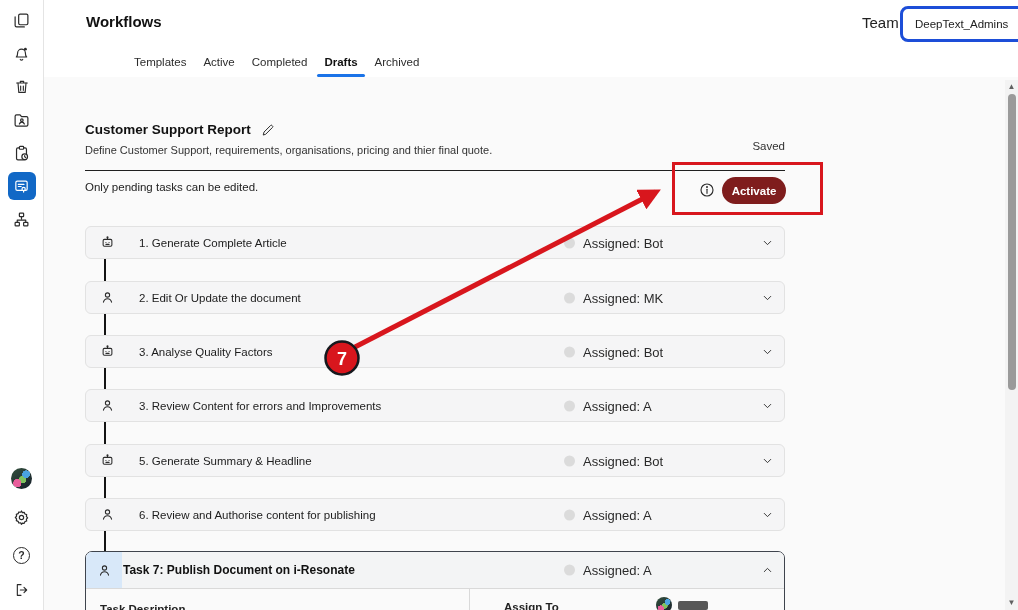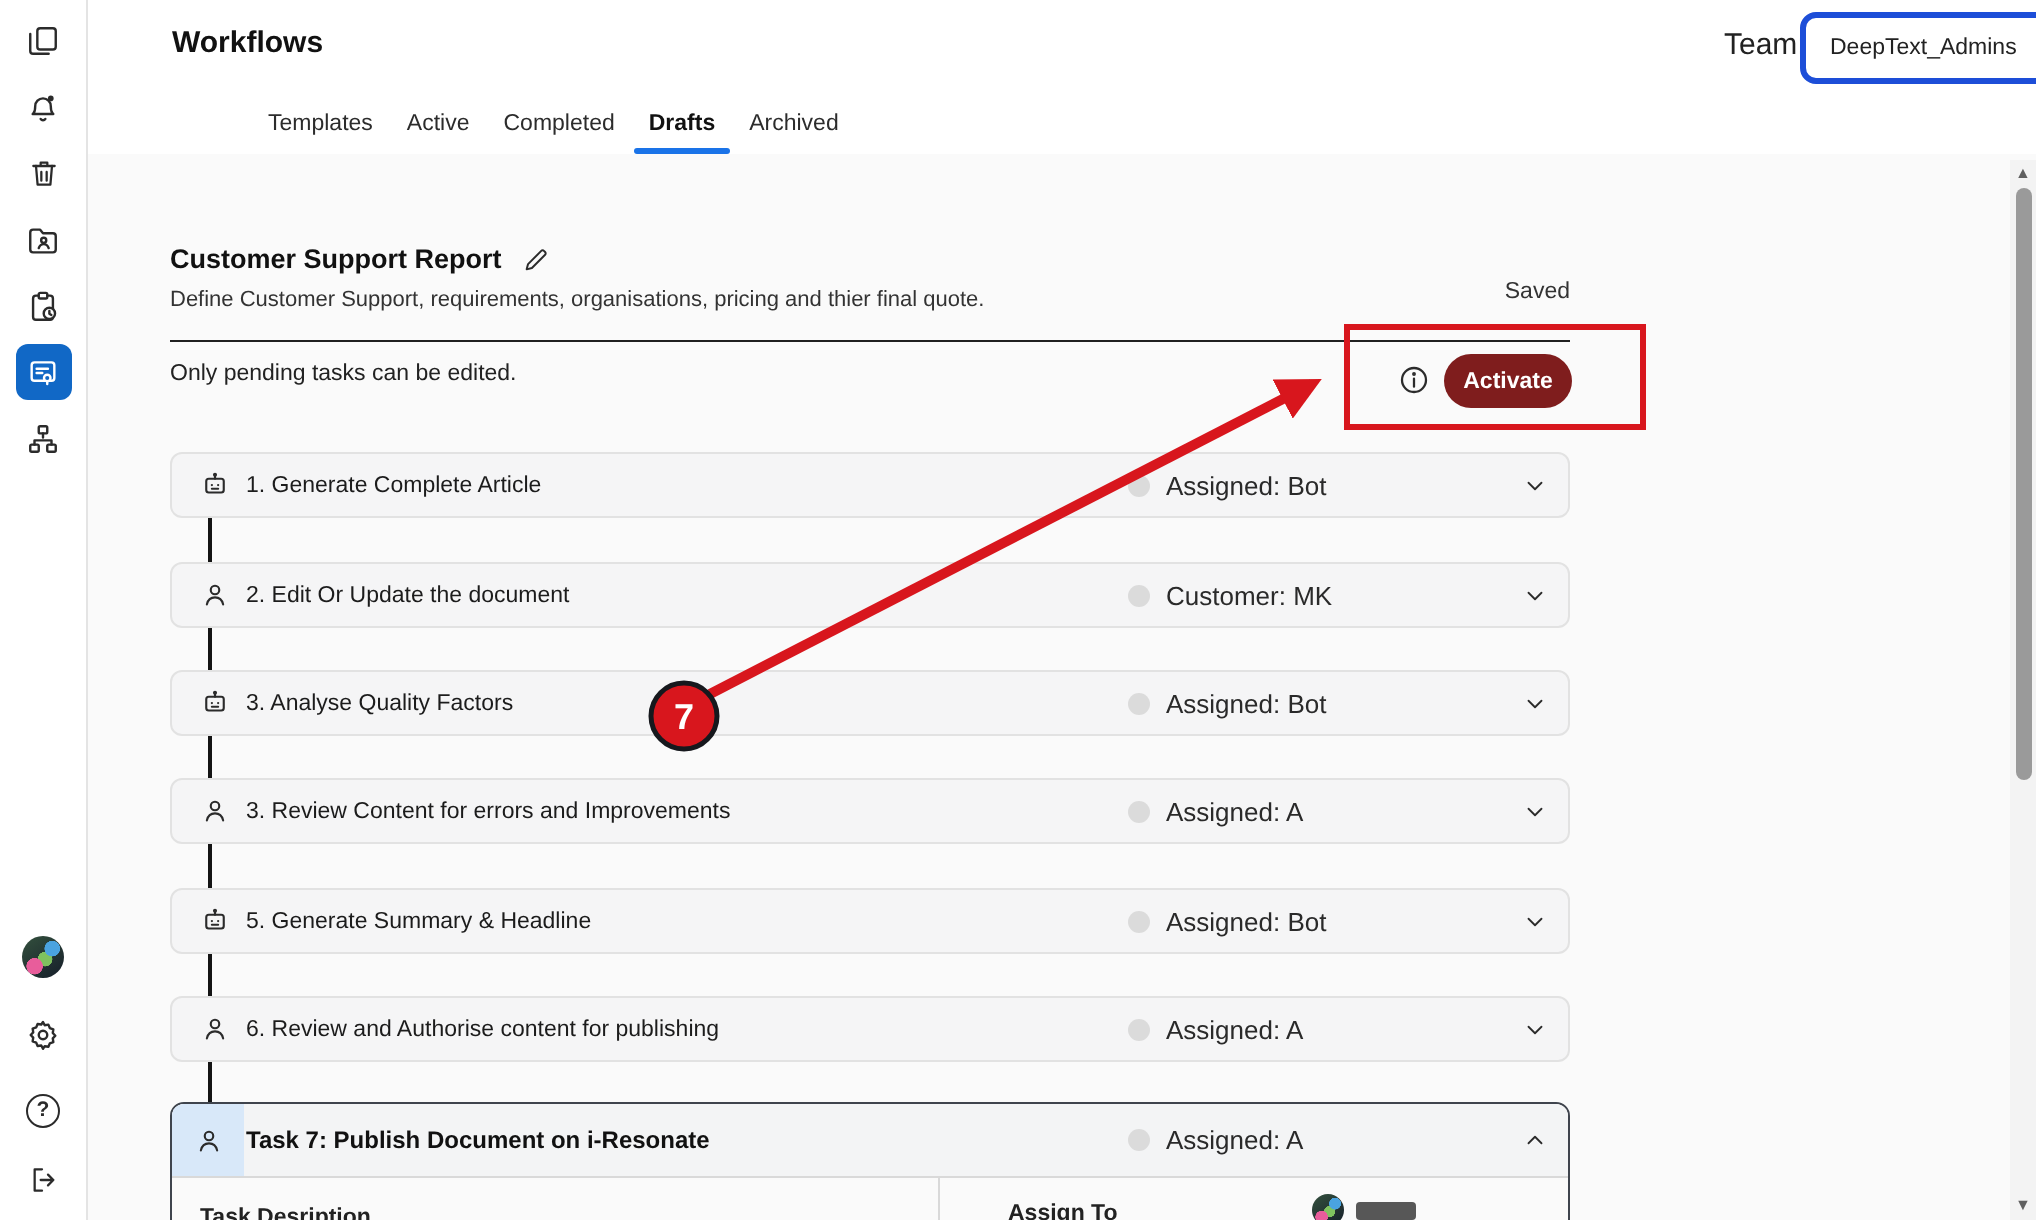--- a/index.html
+++ b/index.html
@@ -53,21 +53,21 @@
   .notice { position:absolute; left:41px; top:104px; font-size:11.5px; color:#222; }
   .info-btn { position:absolute; left:655px; top:105px; cursor:pointer; }
   .activate-btn { position:absolute; left:678px; top:100px; width:64px; height:27px;
     border:none; border-radius:14px; background:#7f1d1d; color:#fff; font-size:11.5px;
     font-weight:bold; font-family:"Liberation Sans", sans-serif; cursor:pointer; }
 
   
   .task-row { position:absolute; left:41px; width:700px; height:33px; background:#f5f5f6;
     border:1px solid #e2e2e2; border-radius:6px; display:flex; align-items:center;
     padding:0 14px; cursor:pointer; }
-  .task-row .label { font-size:11.5px; color:#1c1c1c; margin-left:8px; }
+  .task-row .label { font-size:11.5px; color:#1c1c1c; margin-left:24px; }
   .dot { position:absolute; left:478px; top:50%; transform:translateY(-50%);
     width:11px; height:11px; border-radius:50%; background:#dbdbdb; }
   .assigned { position:absolute; left:497px; top:50%; transform:translateY(-50%);
     font-size:13px; color:#2a2a2a; }
   .chev { position:absolute; right:10px; top:50%; transform:translateY(-50%); cursor:pointer; }
   .connector { position:absolute; left:59.5px; width:2.5px; background:#141414; }
 
   
   .task-card { position:absolute; left:41px; top:474px; width:700px; height:148px;
     border:1.5px solid #3f444d; border-radius:7px; background:#fafafa; overflow:hidden; }
@@ -233,21 +233,21 @@
   </div>
   <div class="connector" style="top:182px;height:22px"></div>
 
   <div class="task-row" style="top:204px">
     <svg class="ic" width="15" height="15" viewBox="0 0 24 24">
       <circle cx="12" cy="8" r="3.4"></circle>
         <path d="M5.5 19.5c.8-3.6 3.4-5.6 6.5-5.6s5.7 2 6.5 5.6"></path>
     </svg>
     <span class="label">2. Edit Or Update the document</span>
     <span class="dot"></span>
-    <span class="assigned">Customer: MK</span>
+    <span class="assigned">Assigned: MK</span>
     <svg class="ic chev" width="13" height="13" viewBox="0 0 24 24">
         <path d="M6 9l6 6 6-6"></path>
       </svg>
   </div>
   <div class="connector" style="top:237px;height:21px"></div>
 
   <div class="task-row" style="top:258px">
     <svg class="ic" width="15" height="15" viewBox="0 0 24 24">
       <rect x="5" y="7" width="14" height="11" rx="2"></rect>
         <path d="M12 7V4.5"></path>

